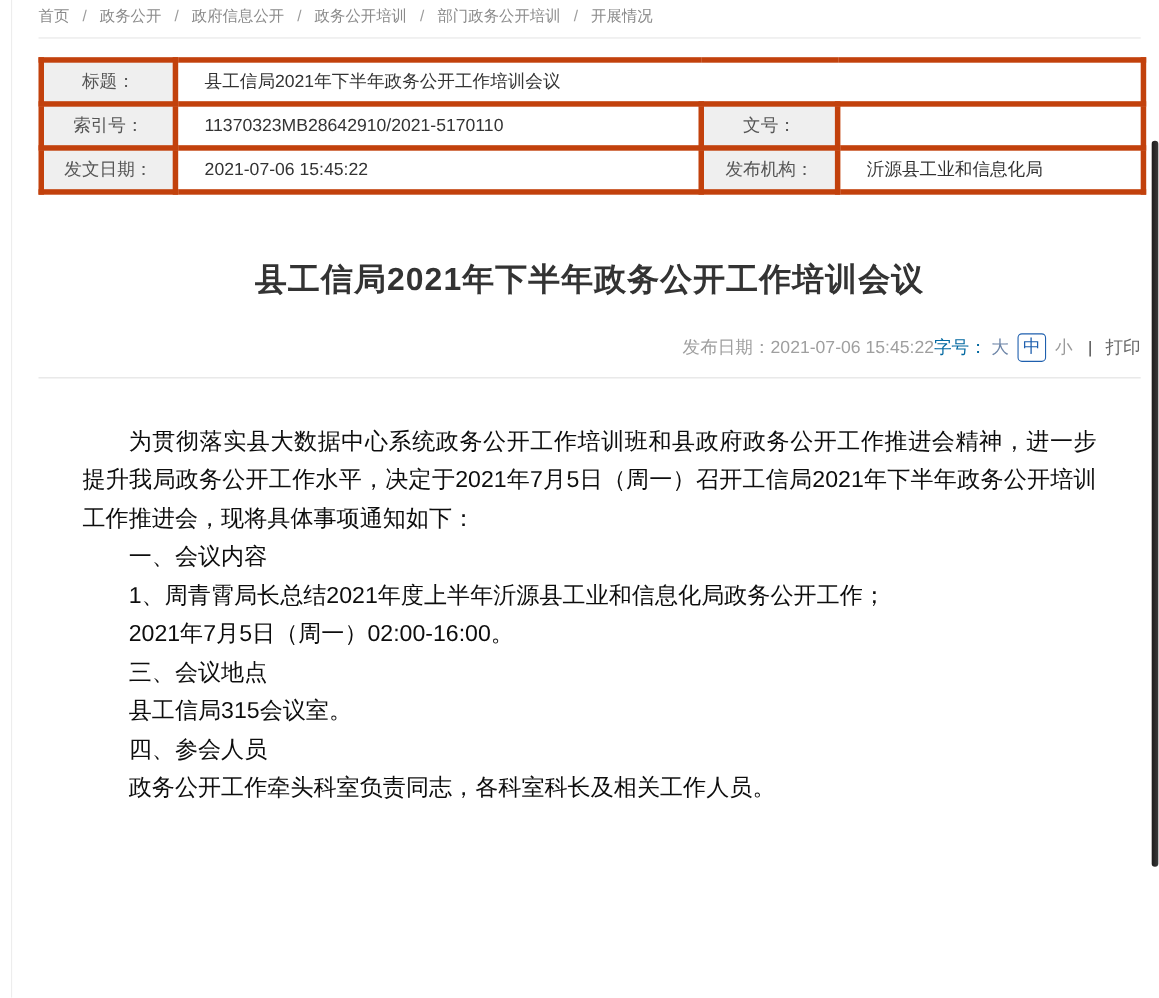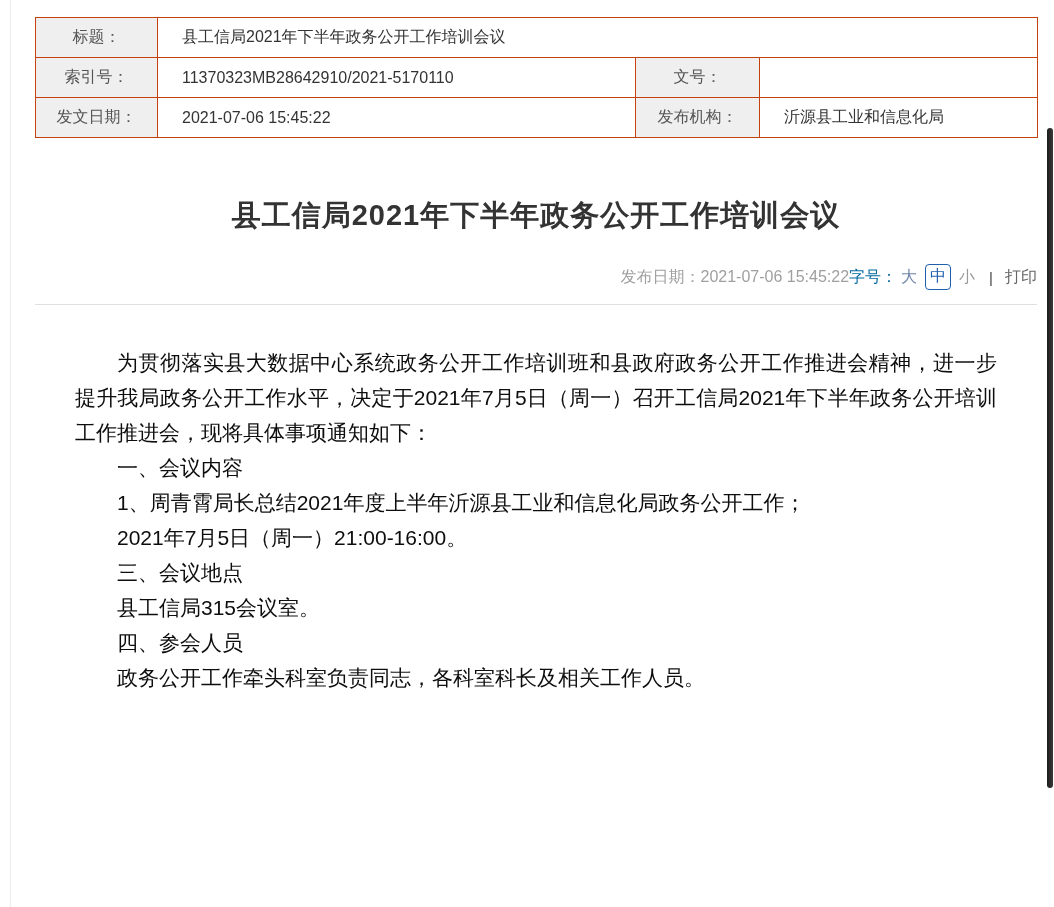--- a/index.html
+++ b/index.html
@@ -33,21 +33,21 @@
   .breadcrumb .sep { margin: 0 8px; color: #9b9b9b; }
   
   .meta-table {
     margin-top: 17px;
     width: 100%;
     border-collapse: collapse;
     table-layout: fixed;
     font-size: 16px;
   }
   .meta-table td {
-    border: 1px solid #c2410c;
+    border: 5px solid #c2410c;
     height: 40px;
     vertical-align: middle;
   }
   .meta-table td.lbl {
     background: #efefef;
     color: #555;
     text-align: center;
     width: 122px;
   }
   .meta-table td.val {
@@ -119,20 +119,33 @@
     border-radius: 3px;
   }
 </style>
 </head>
 <body>
 
 <div class="left-line"></div>
 
 <div class="content">
 
+  <nav class="breadcrumb">
+    <span class="crumb">首页</span>
+    <span class="sep">/</span>
+    <span class="crumb">政务公开</span>
+    <span class="sep">/</span>
+    <span class="crumb">政府信息公开</span>
+    <span class="sep">/</span>
+    <span class="crumb">政务公开培训</span>
+    <span class="sep">/</span>
+    <span class="crumb">部门政务公开培训</span>
+    <span class="sep">/</span>
+    <span class="crumb current">开展情况</span>
+  </nav>
 
   <table class="meta-table">
     <colgroup>
         <col class="c1">
         <col class="c2">
         <col class="c3">
         <col class="c4">
       </colgroup>
     <tbody>
         <tr>
@@ -166,21 +179,21 @@
       <span class="fc-sep">|</span>
       <span class="print-btn">打印</span>
     </div>
   </div>
 
   <div class="article">
     <div class="article-body">
       <p>为贯彻落实县大数据中心系统政务公开工作培训班和县政府政务公开工作推进会精神，进一步提升我局政务公开工作水平，决定于2021年7月5日（周一）召开工信局2021年下半年政务公开培训工作推进会，现将具体事项通知如下：</p>
       <p>一、会议内容</p>
       <p>1、周青霄局长总结2021年度上半年沂源县工业和信息化局政务公开工作；</p>
-      <p>2021年7月5日（周一）21:00-16:00。</p>
+      <p>2021年7月5日（周一）02:00-16:00。</p>
       <p>三、会议地点</p>
       <p>县工信局315会议室。</p>
       <p>四、参会人员</p>
       <p>政务公开工作牵头科室负责同志，各科室科长及相关工作人员。</p>
     </div>
   </div>
 
 </div>
 
 <div class="scrollbar-thumb"></div>

